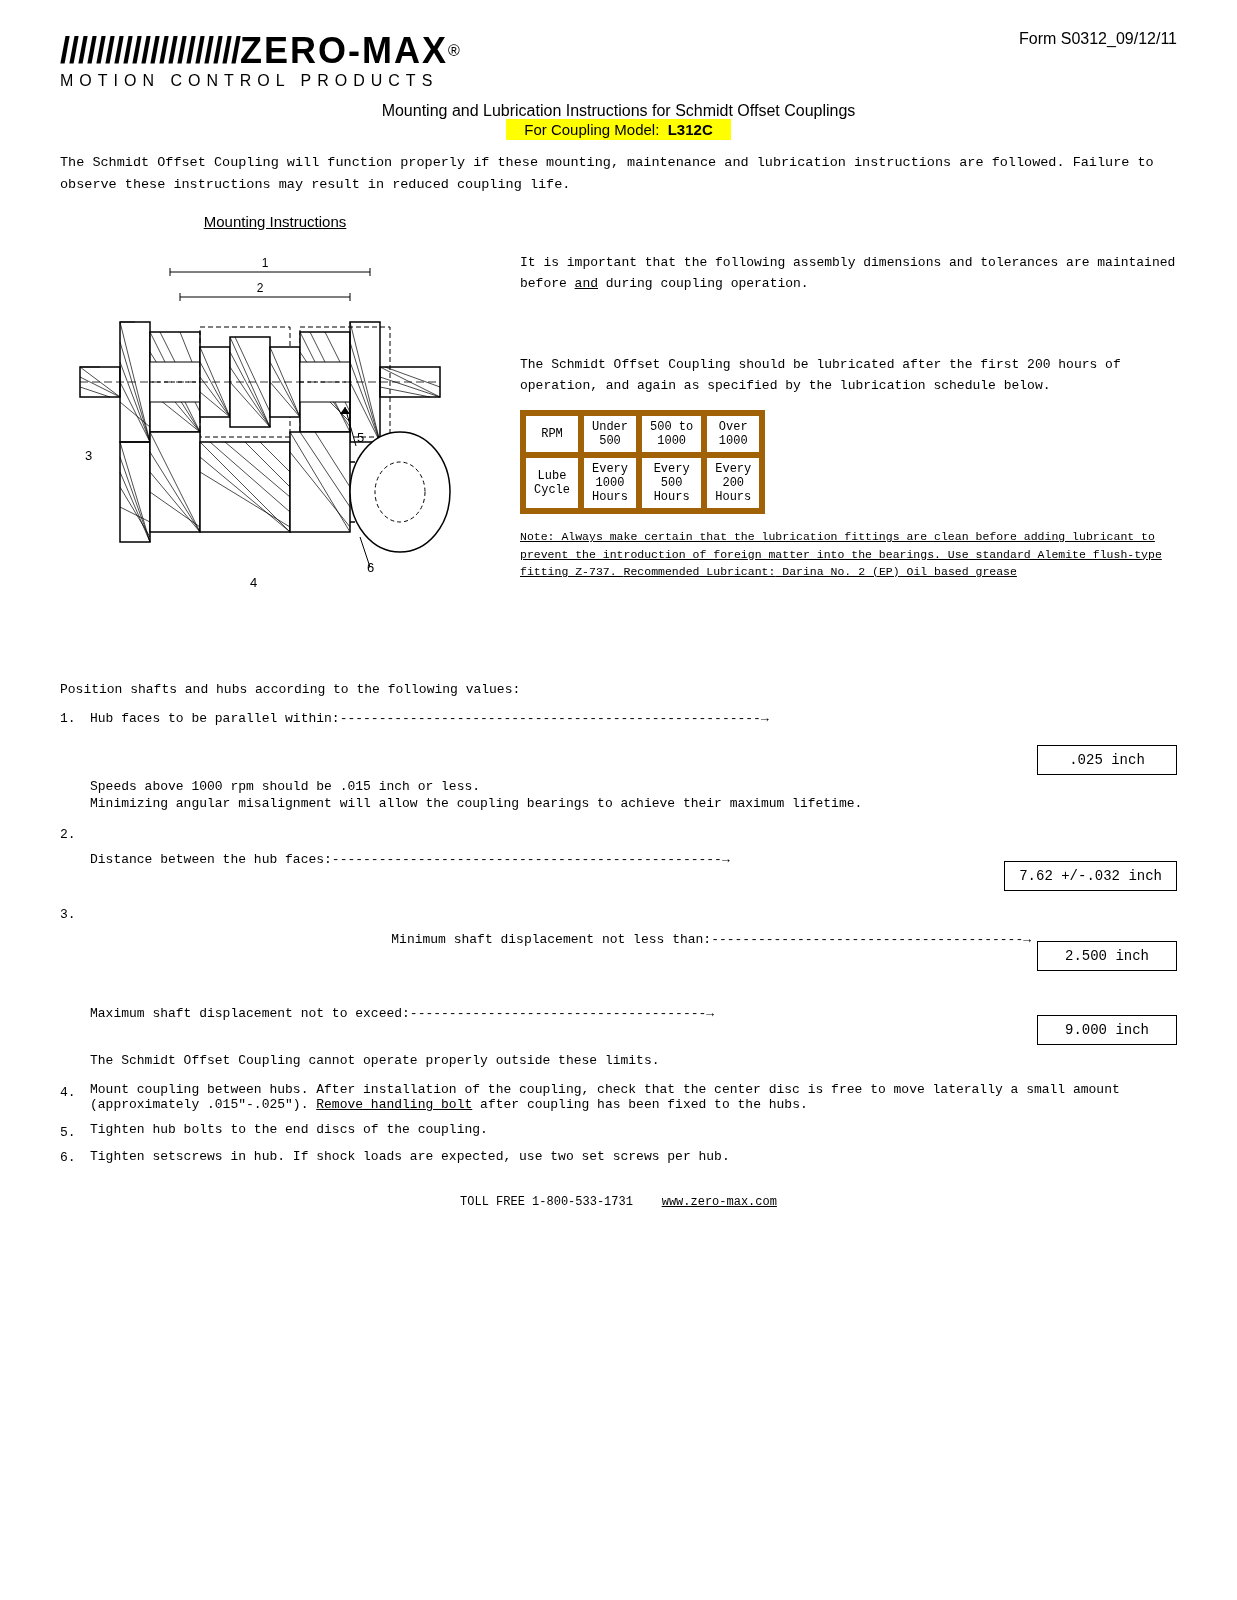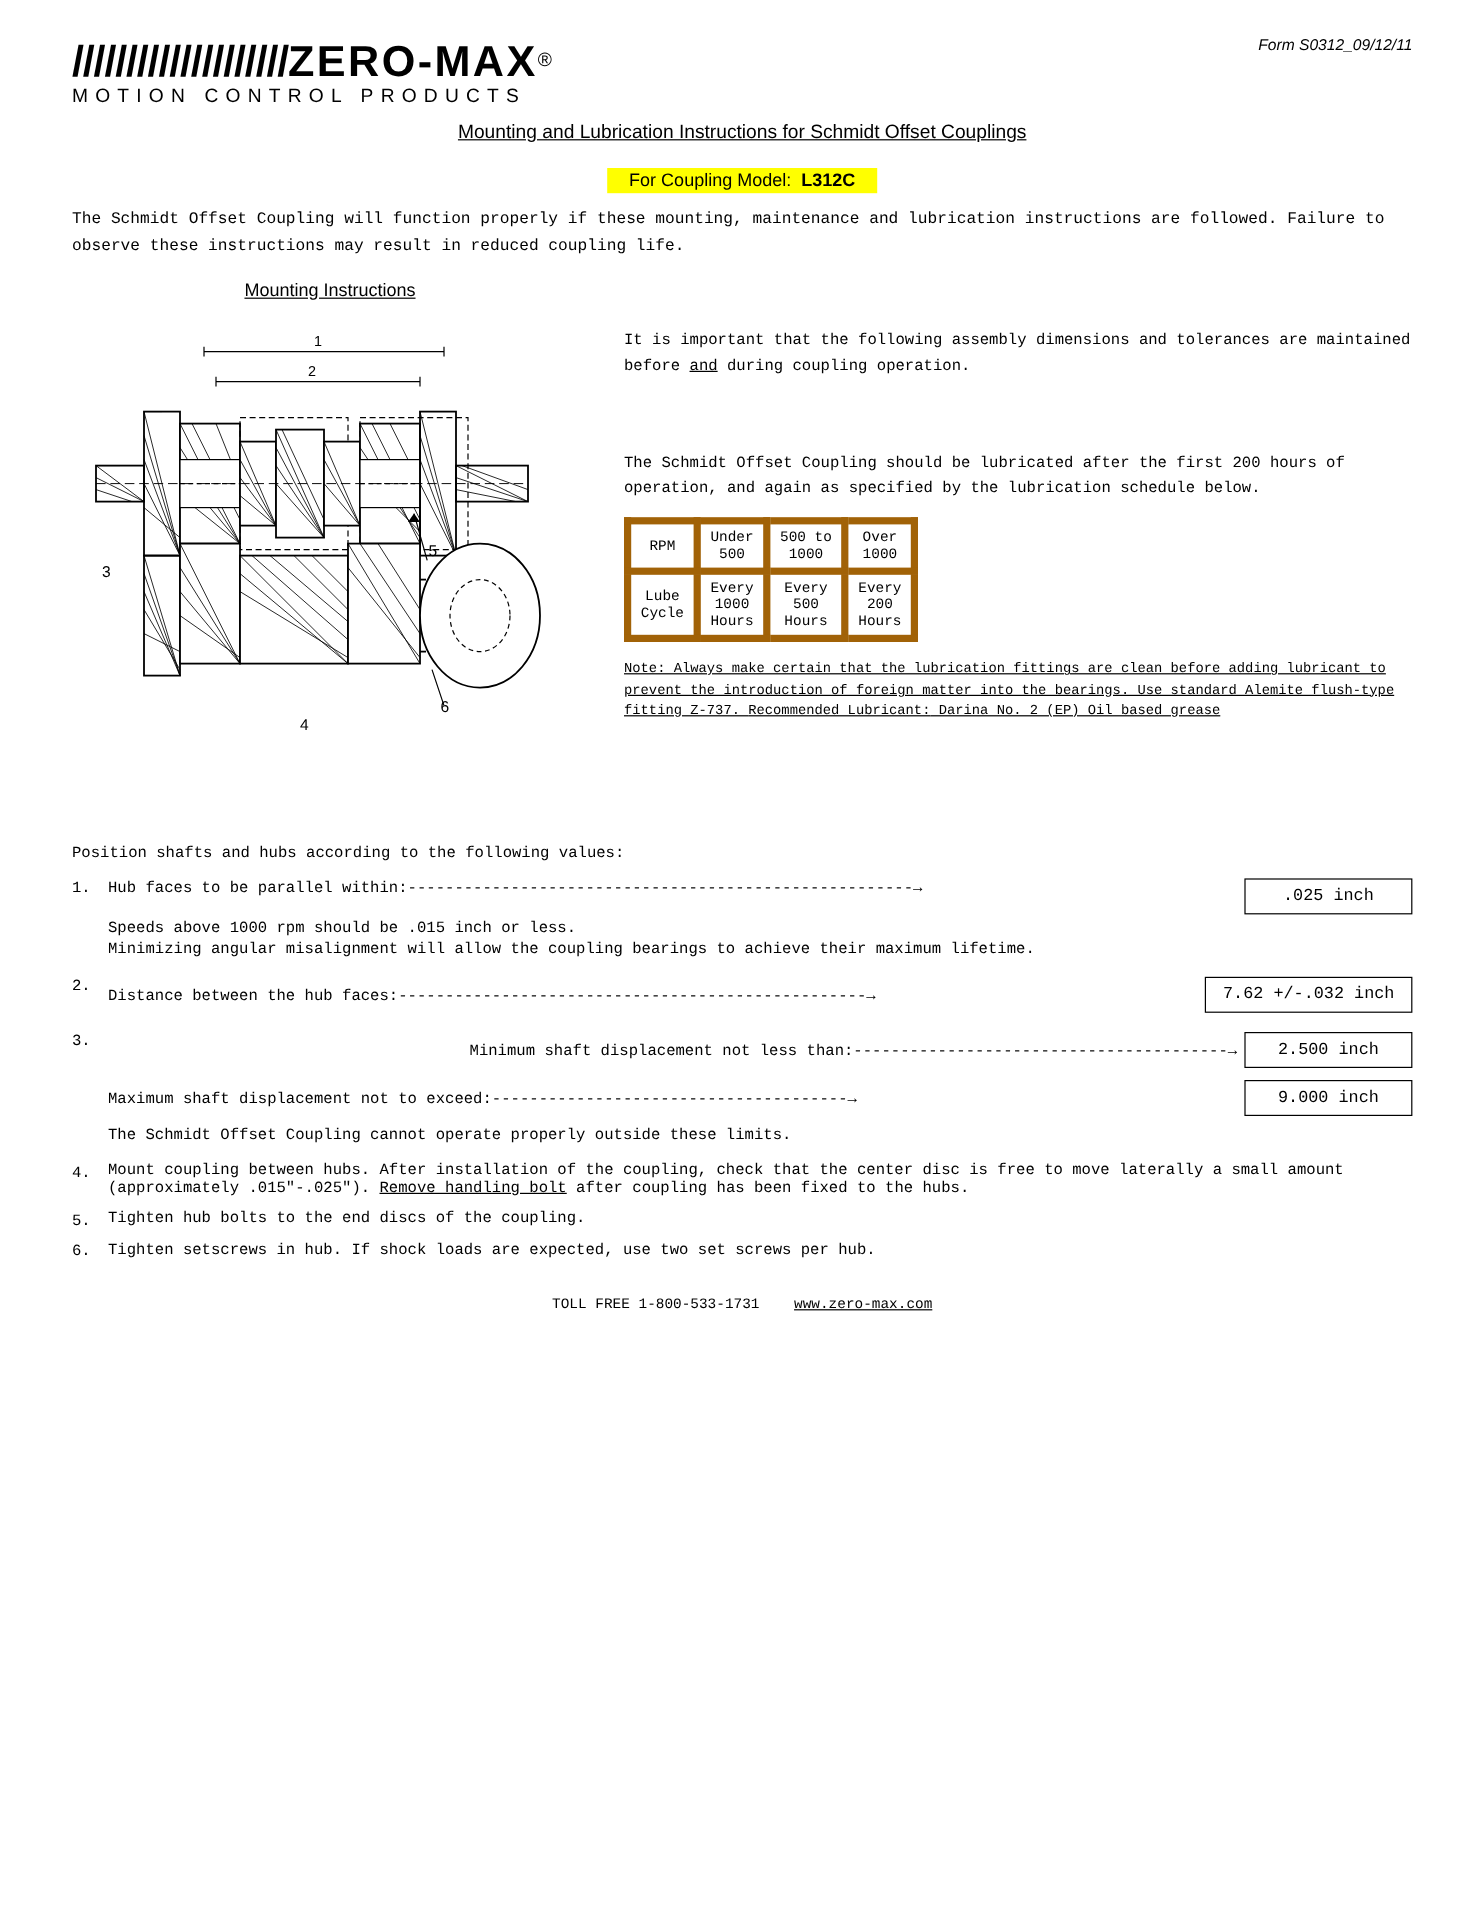--- a/index.html
+++ b/index.html
@@ -24,29 +24,27 @@
       align-items: flex-start;
     }
     .motion-control {
       font-size: 16px;
       letter-spacing: 6px;
       text-align: center;
       margin-bottom: 8px;
       font-weight: normal;
     }
     .form-number {
-      font-size: 13px;
+      font-size: 16px;
       text-align: left;
-      font-style: italic;
     }
     .main-title {
       text-align: center;
       font-size: 16px;
-      text-decoration: underline;
-      margin-bottom: 22px;
+      margin-bottom: 1px;
       font-weight: normal;
     }
     .highlight-yellow {
       background-color: #ffff00;
       padding: 2px 18px;
     }
     .intro-text {
       font-size: 13.5px;
       line-height: 1.6;
       margin-bottom: 18px;
@@ -128,20 +126,21 @@
     }
     .value-box {
       border: 1px solid #000;
       padding: 6px 14px;
       font-size: 14px;
       font-family: 'Courier New', Courier, monospace;
       white-space: nowrap;
       min-width: 140px;
       text-align: center;
       margin-left: 6px;
+      margin-top: 34px;
     }
     .footer {
       text-align: center;
       font-size: 12px;
       font-family: 'Courier New', Courier, monospace;
       margin-top: 30px;
       border-top: none;
     }
     .footer a {
       color: #000;

